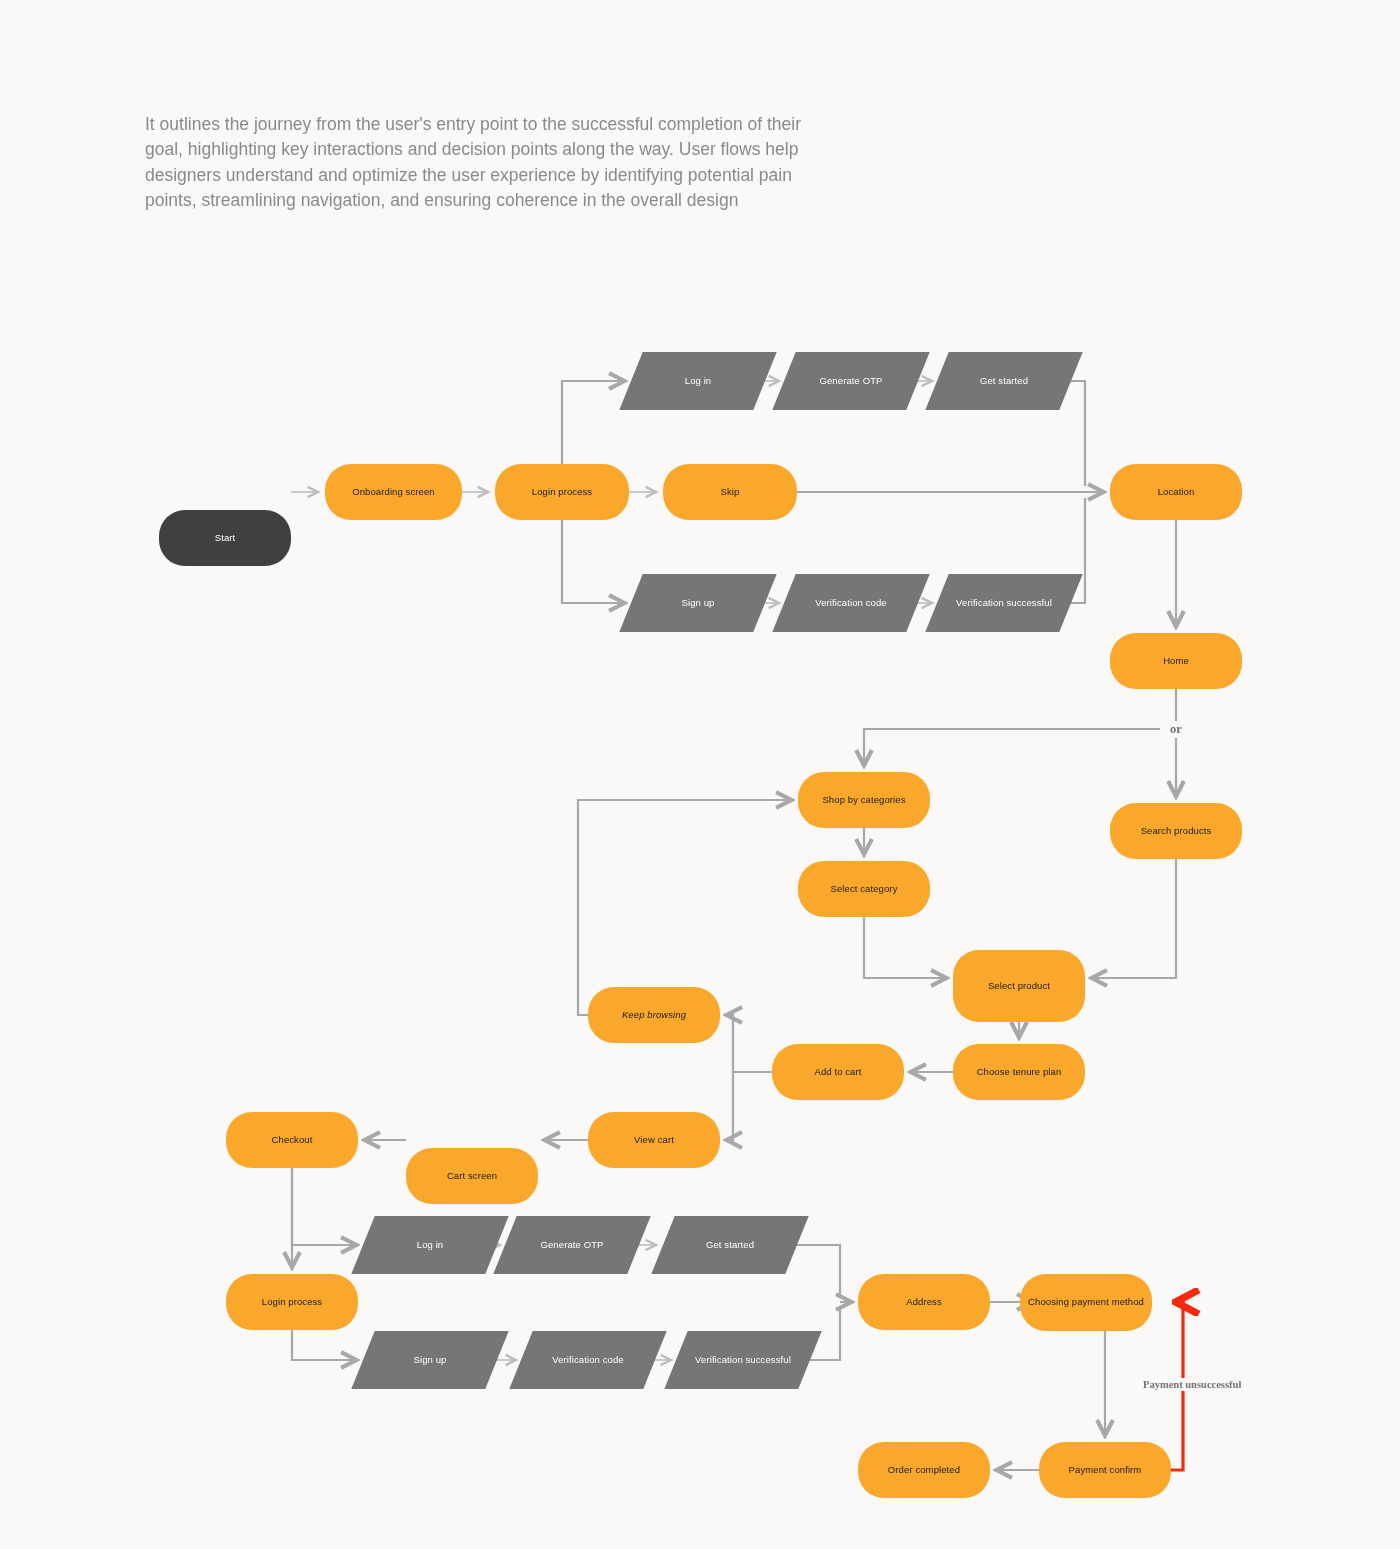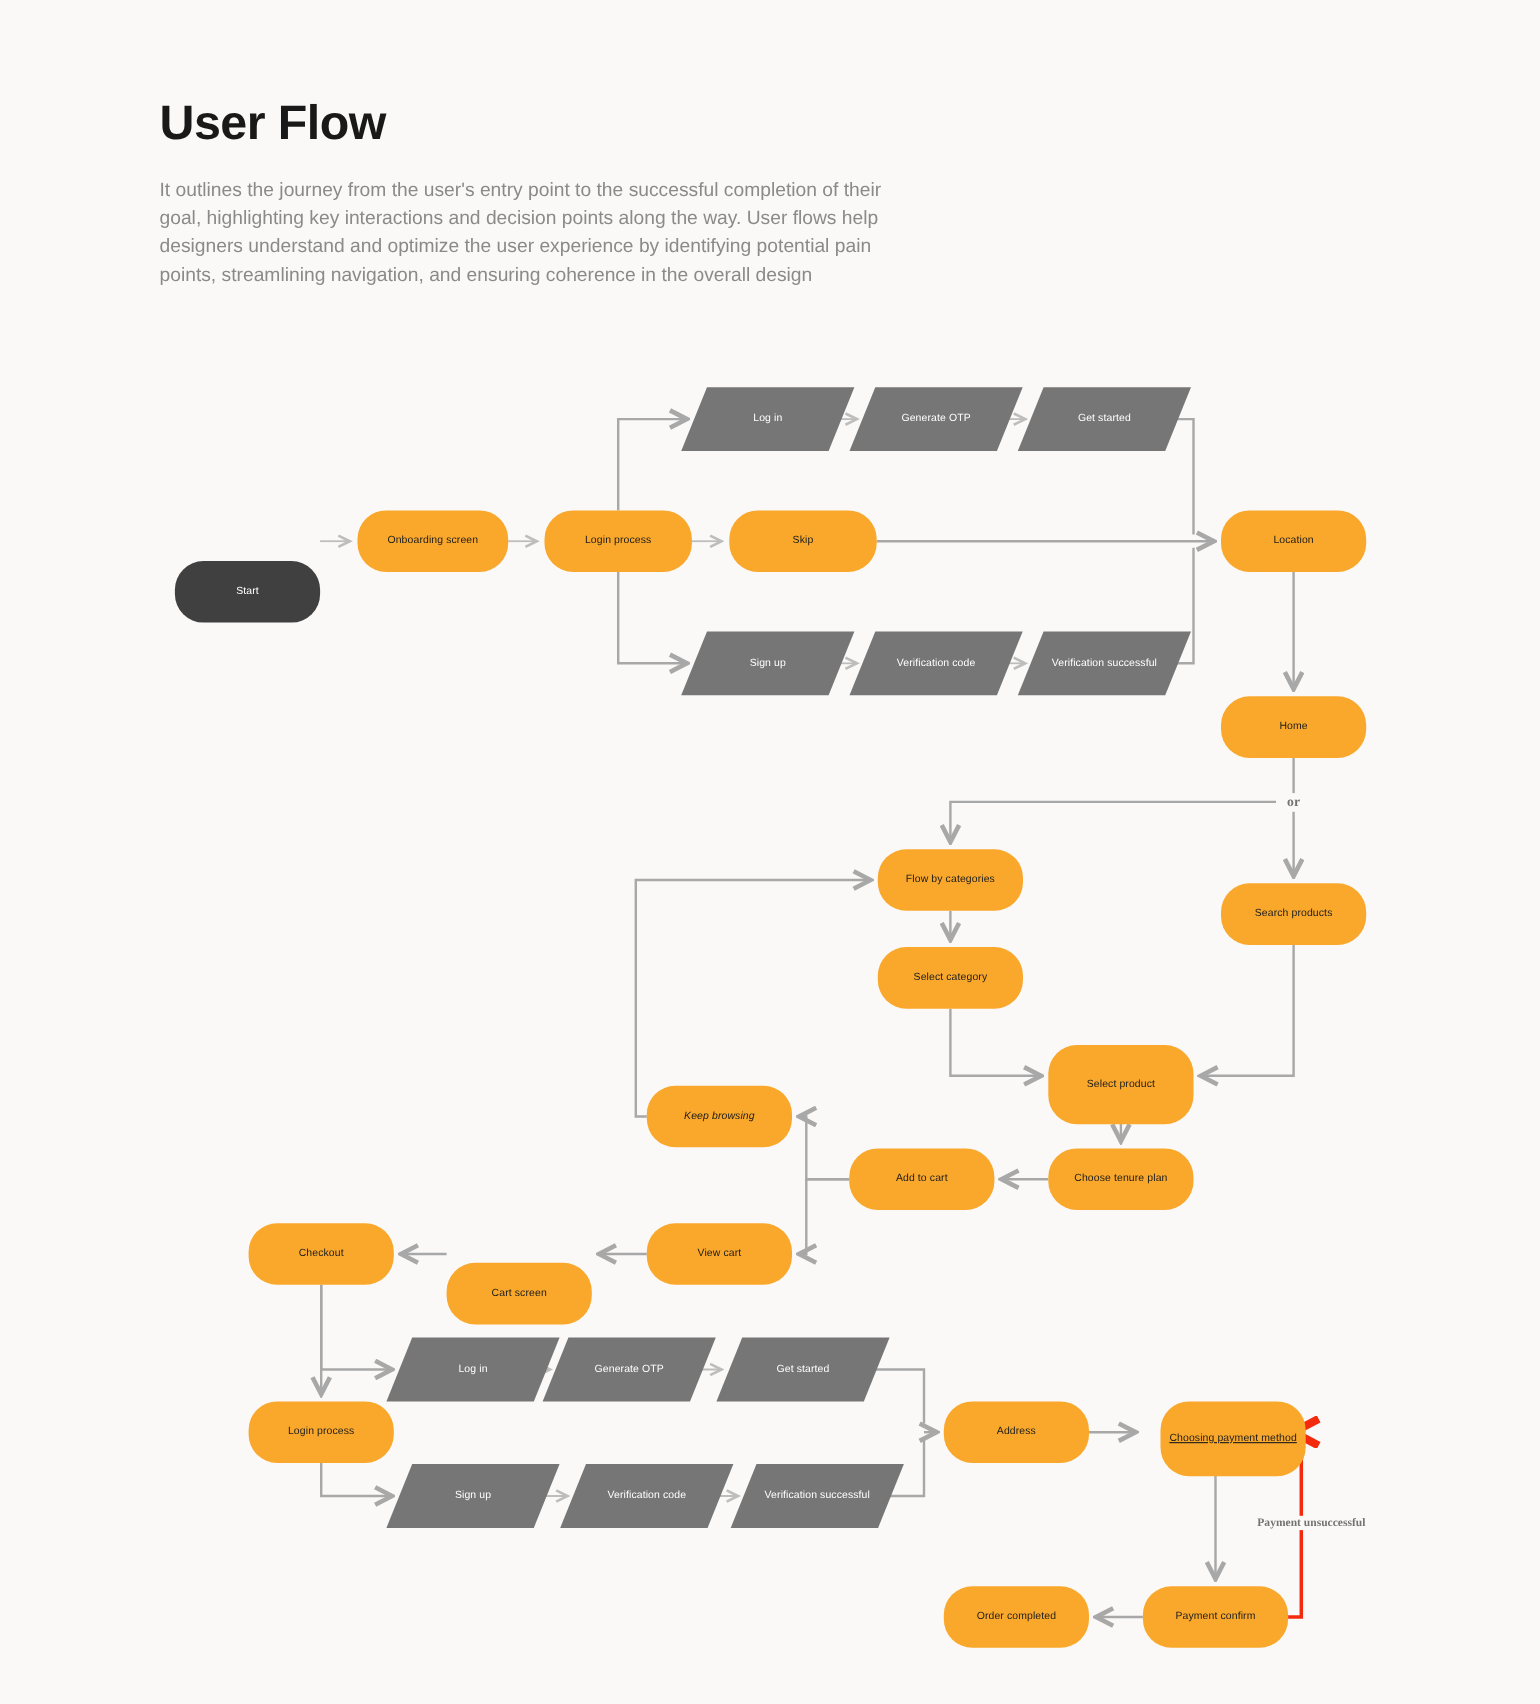--- a/index.html
+++ b/index.html
@@ -82,21 +82,20 @@
     font-family: Liberation Serif, serif;
   }
   .edge-label.small { font-size: 10.5px; }
 </style>
 </head>
 <body>
 
 <div id="root">
 
   <div class="header">
-    <div class="page-title">User Flow</div>
     <div class="page-desc">It outlines the journey from the user's entry point to the successful completion of their goal, highlighting key interactions and decision points along the way. User flows help designers understand and optimize the user experience by identifying potential pain points, streamlining navigation, and ensuring coherence in the overall design</div>
   </div>
 
   <svg id="edges" viewBox="0 0 1400 1549">
     <defs>
       <marker id="ah" markerWidth="9" markerHeight="9" refX="7.4" refY="4.5" orient="auto">
         <path d="M0.6,0.9 L7.6,4.5 L0.6,8.1" fill="none" stroke="#a8a8a8" stroke-width="1.9"></path>
       </marker>
       <marker id="ah-thin" markerWidth="9" markerHeight="9" refX="7.4" refY="4.5" orient="auto">
         <path d="M0.9,1.3 L7.4,4.5 L0.9,7.7" fill="none" stroke="#bdbdbd" stroke-width="1.5"></path>
@@ -216,21 +215,21 @@
       <div class="node rounded" style="left: 1110px; top: 464px; width: 132px; height: 56px;">
         <span class="lbl">Location</span>
       </div>
       <div class="node rounded" style="left: 1110px; top: 633px; width: 132px; height: 56px;">
         <span class="lbl">Home</span>
       </div>
       <div class="node rounded" style="left: 1110px; top: 803px; width: 132px; height: 56px;">
         <span class="lbl">Search products</span>
       </div>
       <div class="node rounded" style="left: 798px; top: 772px; width: 132px; height: 56px;">
-        <span class="lbl">Flow by categories</span>
+        <span class="lbl">Shop by categories</span>
       </div>
       <div class="node rounded" style="left: 798px; top: 861px; width: 132px; height: 56px;">
         <span class="lbl">Select category</span>
       </div>
       <div class="node rounded" style="left: 953px; top: 950px; width: 132px; height: 72px;">
         <span class="lbl">Select product</span>
       </div>
       <div class="node rounded" style="left: 953px; top: 1044px; width: 132px; height: 56px;">
         <span class="lbl">Choose tenure plan</span>
       </div>
@@ -272,21 +271,21 @@
         <div class="para-shape"></div>
         <span class="lbl">Verification code</span>
       </div>
       <div class="node para" style="left: 676px; top: 1331px; width: 134px; height: 58px;">
         <div class="para-shape"></div>
         <span class="lbl">Verification successful</span>
       </div>
       <div class="node rounded" style="left: 858px; top: 1274px; width: 132px; height: 56px;">
         <span class="lbl">Address</span>
       </div>
-      <div class="node rounded" style="left: 1055px; top: 1274px; width: 132px; height: 68px; text-decoration: underline;">
+      <div class="node rounded" style="left: 1020px; top: 1274px; width: 132px; height: 57px;">
         <span class="lbl">Choosing payment method</span>
       </div>
       <div class="node rounded" style="left: 1039px; top: 1442px; width: 132px; height: 56px;">
         <span class="lbl">Payment confirm</span>
       </div>
       <div class="node rounded" style="left: 858px; top: 1442px; width: 132px; height: 56px;">
         <span class="lbl">Order completed</span>
       </div>
     </div>
   <div id="labels-layer">

